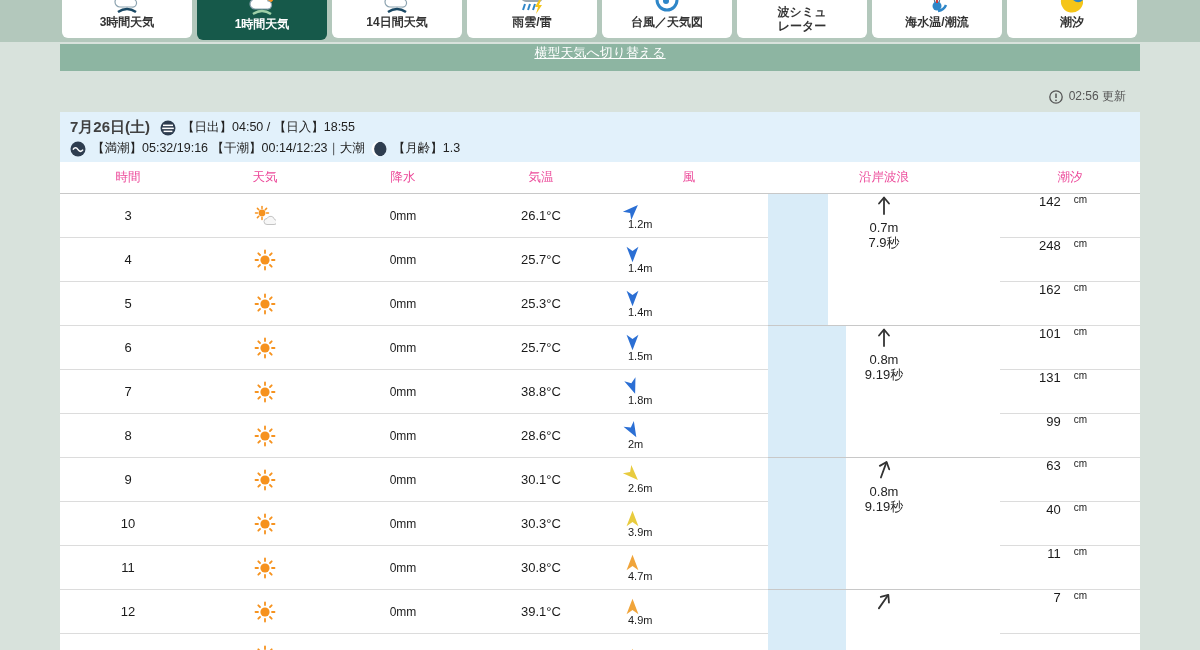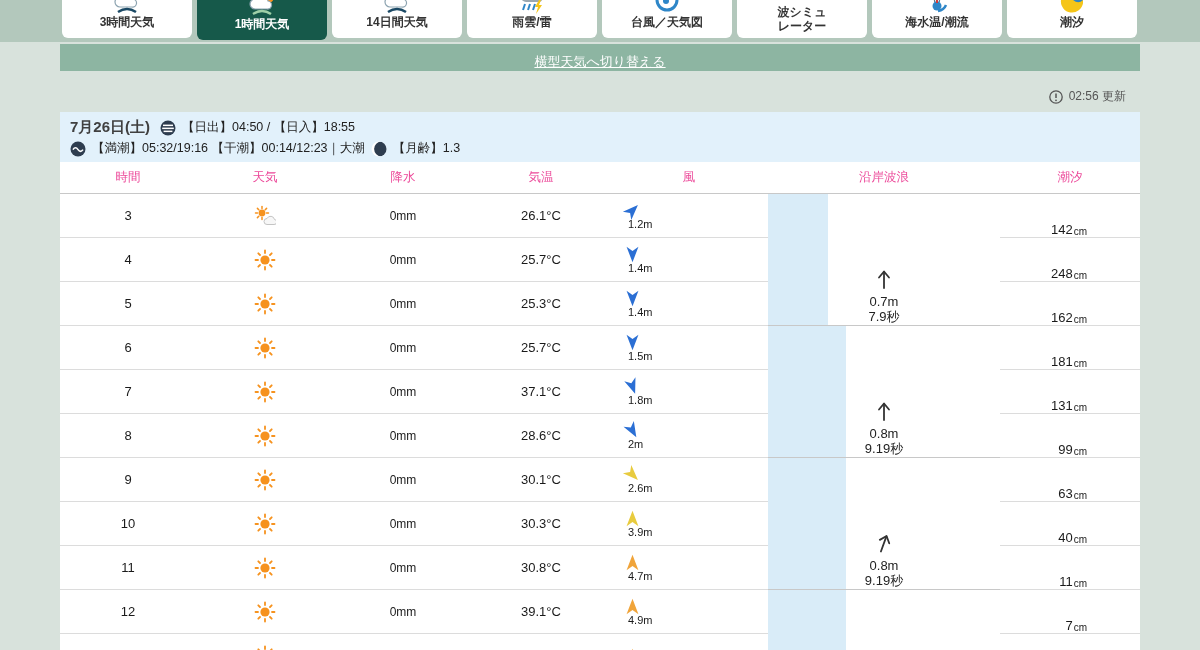--- a/index.html
+++ b/index.html
@@ -14,21 +14,21 @@
          display:flex; flex-direction:column; align-items:center; justify-content:flex-end;
          padding-bottom:8px; cursor:pointer; }
   .tab.selected { height:68px; background:#16594a; }
   .tab.small-label { padding-bottom:4px; }
   .tab-icon { width:30px; height:30px; margin-bottom:1px; }
   .tab-label { font-size:12px; font-weight:bold; color:#333; line-height:1.15; text-align:center; white-space:pre-line; }
   .tab.selected .tab-label { color:#fff; }
 
   
   .switch-bar { position:absolute; left:60px; top:44px; width:1080px; height:27px; background:#8db5a2;
-                display:flex; align-items:flex-end; justify-content:center; }
+                display:flex; align-items:flex-start; justify-content:center; }
   .switch-link { color:#fff; font-size:13px; text-decoration:underline; cursor:pointer; }
 
   
   .update-row { position:absolute; left:60px; top:88px; width:1066px; display:flex; justify-content:flex-end;
                 align-items:center; gap:6px; color:#555; font-size:12px; }
 
   
   .date-header { position:absolute; left:60px; top:112px; width:1080px; height:50px; background:#e2f1fb;
                  padding:5px 10px 0 10px; }
   .dh-line { display:flex; align-items:center; gap:6px; height:21px; font-size:12.5px; color:#222; }
@@ -48,30 +48,30 @@
   .c-hour { width:136px; font-size:13px; }
   .c-weather { width:138px; display:flex; justify-content:center; align-items:center; }
   .c-rain { width:138px; font-size:12px; }
   .c-temp { width:138px; font-size:13px; }
   .c-wind { width:158px; padding-left:12px; display:flex; flex-direction:column; align-items:flex-start; text-align:left; }
   .dart { display:block; width:17px; height:17px; margin-left:2px; }
   .wind-speed { font-size:11px; margin-left:6px; margin-top:-1px; }
 
   .wave-col { position:absolute; left:708px; top:0; width:232px; height:528px; }
   .wave-group { position:relative; height:132px; border-bottom:1px solid #c8c8c8;
-                display:flex; align-items:flex-end; justify-content:center; }
+                display:flex; align-items:flex-start; justify-content:center; }
   .wave-group:last-child { border-bottom:none; }
   .wave-bar { position:absolute; left:0; top:0; bottom:0; background:#d9ecf8; }
   .wave-content { position:relative; text-align:center; font-size:13px; color:#222; line-height:1.2; }
   .wave-arrow { display:inline-block; width:22px; height:22px; }
 
   .tide-col { position:absolute; left:940px; top:0; width:140px; }
-  .tide-cell { height:44px; display:flex; align-items:flex-end; justify-content:flex-end;
+  .tide-cell { height:44px; display:flex; align-items:flex-start; justify-content:flex-end;
                padding-right:53px; border-bottom:1px solid #dcdcdc; font-size:13px; }
-  .tide-unit { font-size:10px; margin-left:1px; color:#222; }
+  .tide-unit { font-size:10px; margin-left:13px; color:#222; }
 </style>
 </head>
 <body>
 
 <div class="page">
 
   <div class="top-band">
     <div class="tabs">
 
       <div class="tab">
@@ -330,21 +330,21 @@
                 <line x1="18" y1="11" x2="20.5" y2="11"></line>
                 <line x1="4.3" y1="4.3" x2="6" y2="6"></line>
                 <line x1="16" y1="16" x2="17.7" y2="17.7"></line>
                 <line x1="17.7" y1="4.3" x2="16" y2="6"></line>
                 <line x1="6" y1="16" x2="4.3" y2="17.7"></line>
               </g>
               <circle cx="11" cy="11" r="4.6" fill="#f6921e"></circle>
             </svg>
           </div>
         <div class="cell c-rain">0mm</div>
-        <div class="cell c-temp">37.1°C</div>
+        <div class="cell c-temp">38.8°C</div>
         <div class="cell c-wind">
           <span class="dart" style="transform: rotate(160deg); color: rgb(43, 111, 212);"><svg viewBox="0 0 20 20" width="17" height="17">
                 <polygon points="10,1 17,19 10,14 3,19" fill="currentColor"></polygon>
               </svg></span>
           <span class="wind-speed">1.8m</span>
         </div>
       </div>
 
       <div class="main-row">
         <div class="cell c-hour">8</div>
@@ -570,21 +570,21 @@
           </div>
         <div class="tide-cell">
             <span>248</span>
             <span class="tide-unit">cm</span>
           </div>
         <div class="tide-cell">
             <span>162</span>
             <span class="tide-unit">cm</span>
           </div>
         <div class="tide-cell">
-            <span>181</span>
+            <span>101</span>
             <span class="tide-unit">cm</span>
           </div>
         <div class="tide-cell">
             <span>131</span>
             <span class="tide-unit">cm</span>
           </div>
         <div class="tide-cell">
             <span>99</span>
             <span class="tide-unit">cm</span>
           </div>

